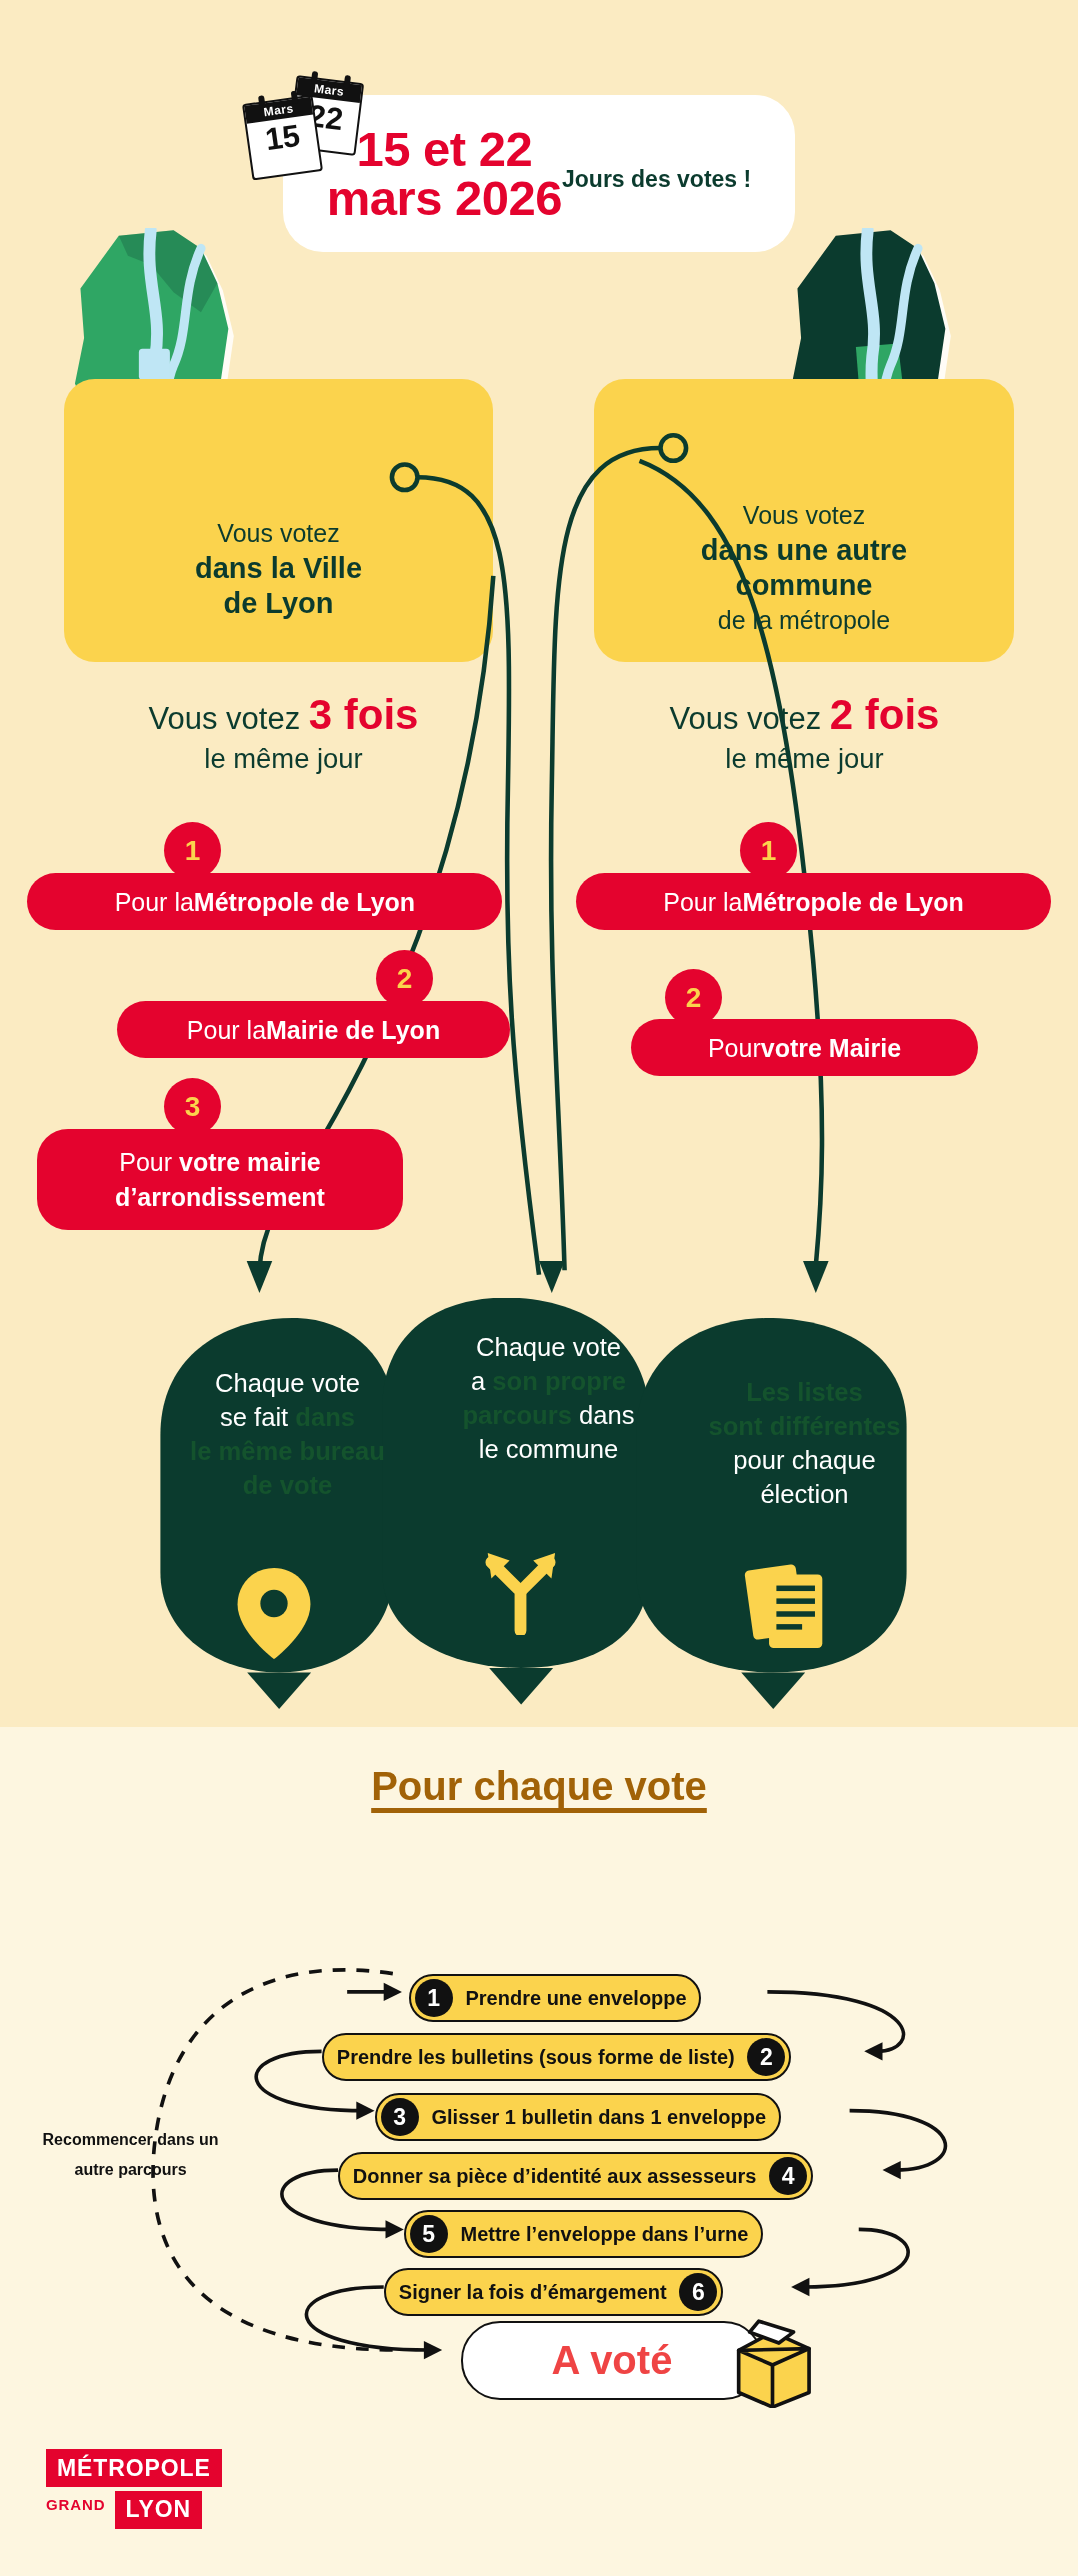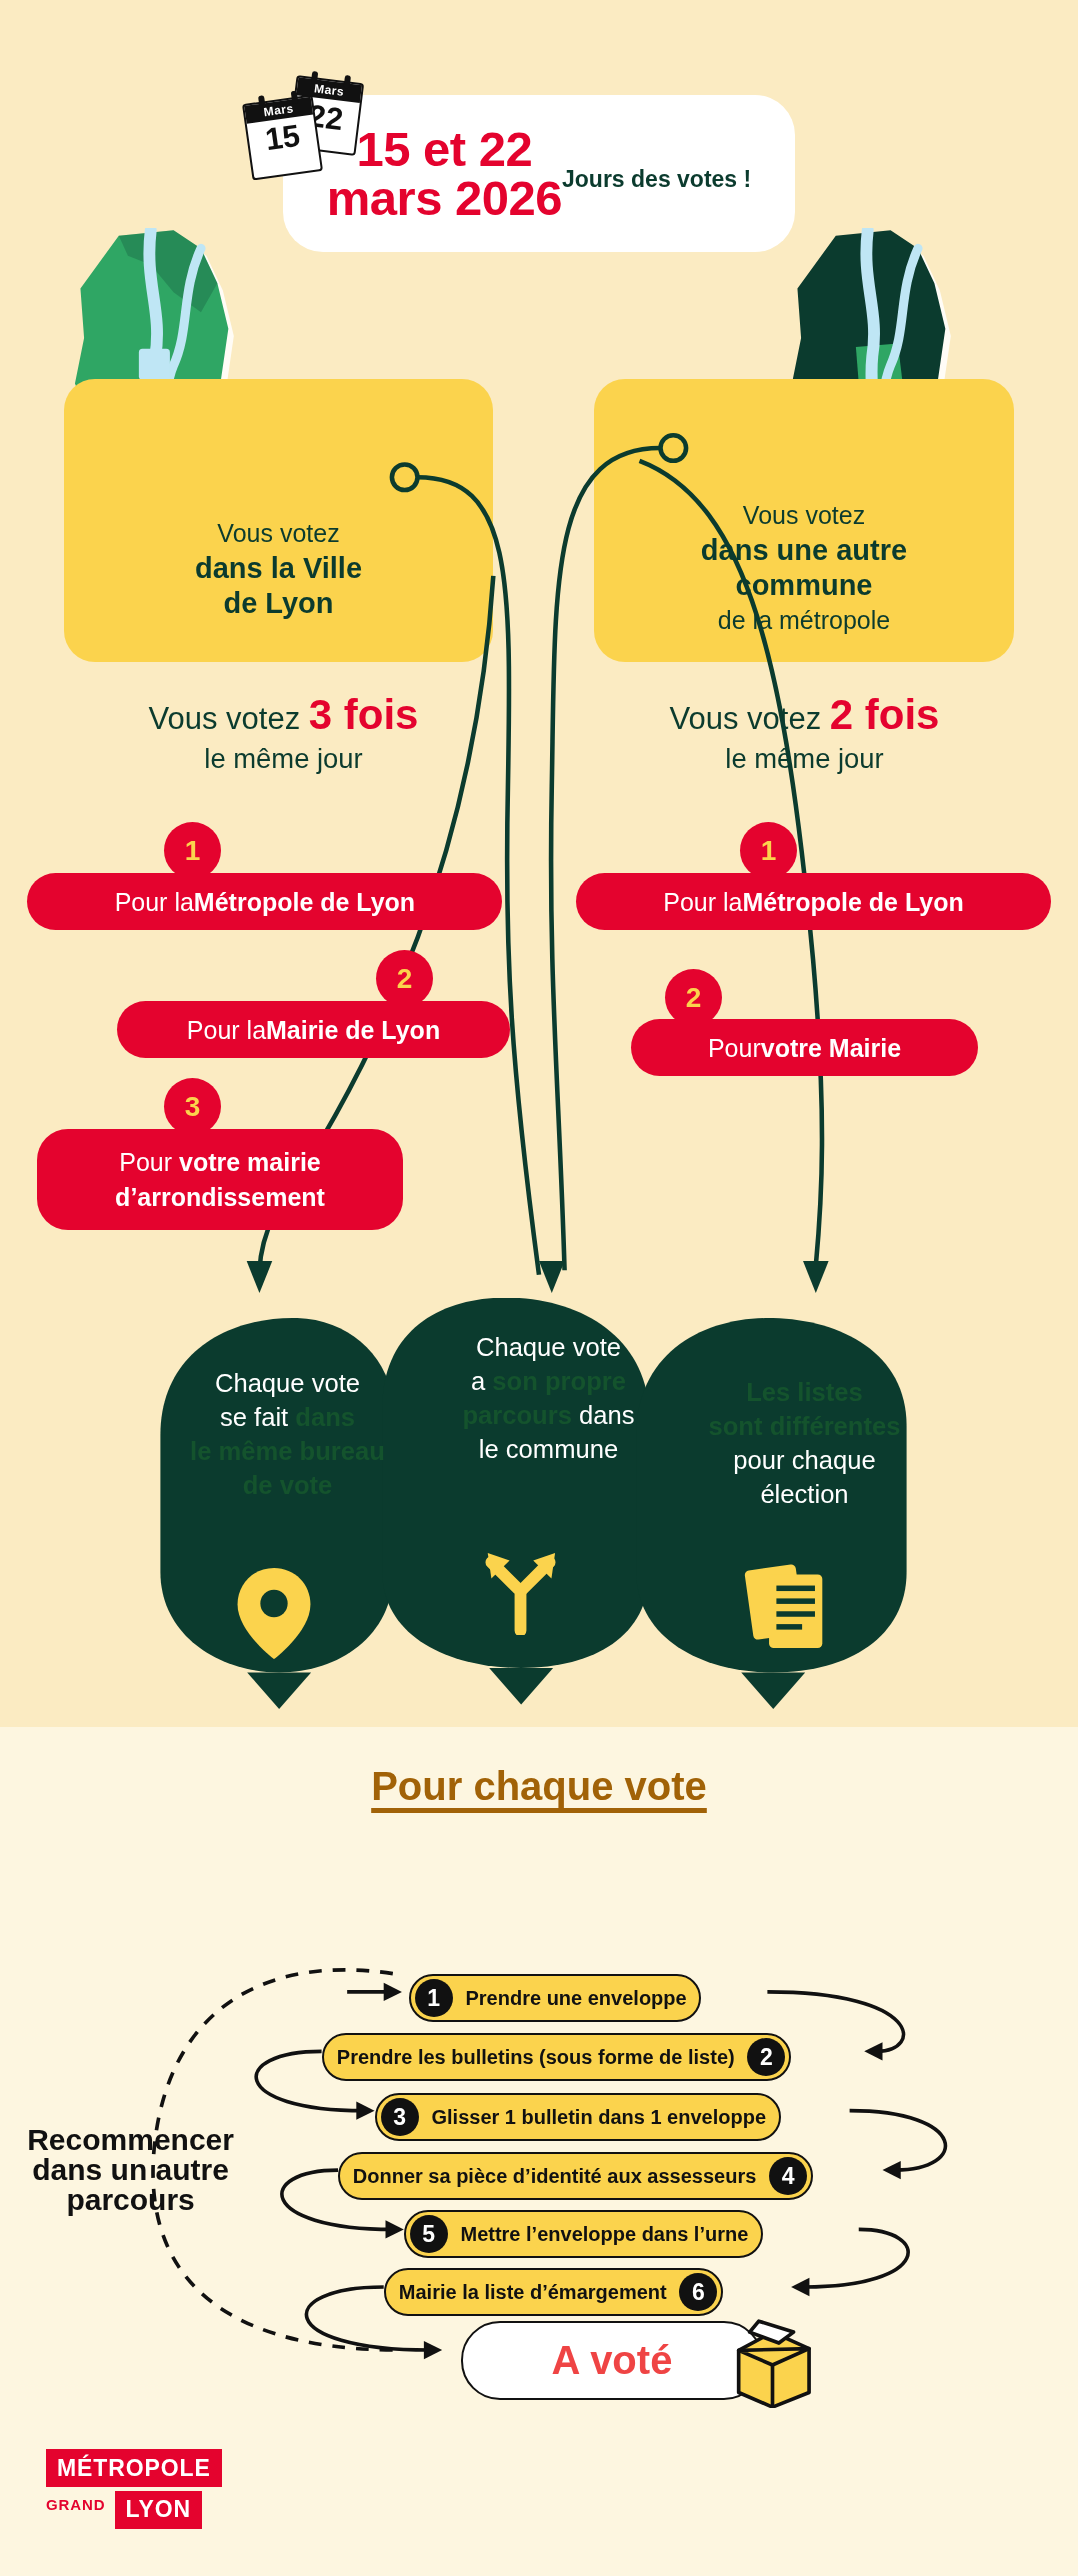--- a/index.html
+++ b/index.html
@@ -113,21 +113,21 @@
     color:#111;font-size:20px;font-weight:bold;
   }
   .step-num{
     background:#111;color:#FFFFFF;border-radius:50%;
     width:38px;height:38px;min-width:38px;display:flex;align-items:center;
     justify-content:center;font-size:23px;font-weight:bold;
   }
   .step-label{padding:0 12.8px;white-space:nowrap;}
   .recommencer{
     position:absolute;left:25.6px;top:2125px;width:210px;text-align:center;
-    color:#111;font-size:30px;font-weight:bold;line-height:30px;
+    color:#111;font-size:16px;font-weight:bold;line-height:30px;
   }
   .avote{
     position:absolute;left:461px;top:2321px;width:302px;height:79px;
     background:#FFFFFF;border:2.7px solid #111;border-radius:39px;
     display:flex;align-items:center;justify-content:center;
     font-size:40px;font-weight:bold;color:#ef4444;box-sizing:border-box;
   }
   
   .logo{position:absolute;left:46px;top:2449px;}
   .logo-top{
@@ -357,21 +357,21 @@
     <div class="step-label">Donner sa pièce d’identité aux assesseurs</div>
     <div class="step-num" style="margin-right:3.7px;">4</div>
   </div>
 
   <div class="step" style="left:404px;top:2210px;">
     <div class="step-num" style="margin-left:3.7px;">5</div>
     <div class="step-label">Mettre l’enveloppe dans l’urne</div>
   </div>
 
   <div class="step" style="left:384px;top:2268px;">
-    <div class="step-label">Mairie la liste d’émargement</div>
+    <div class="step-label">Signer la fois d’émargement</div>
     <div class="step-num" style="margin-right:3.7px;">6</div>
   </div>
 
   <div class="recommencer">Recommencer dans un autre parcours</div>
 
   <div class="avote">
     <span>A voté</span>
   </div>
   <svg style="position:absolute;left:722px;top:2312px;width:101px;height:96px;" viewBox="0 0 110 105" width="101" height="96">
     <polygon points="18,42 55,22 95,40 95,88 55,104 18,88" fill="#FBD34D" stroke="#111" stroke-width="4" stroke-linejoin="round"></polygon>

